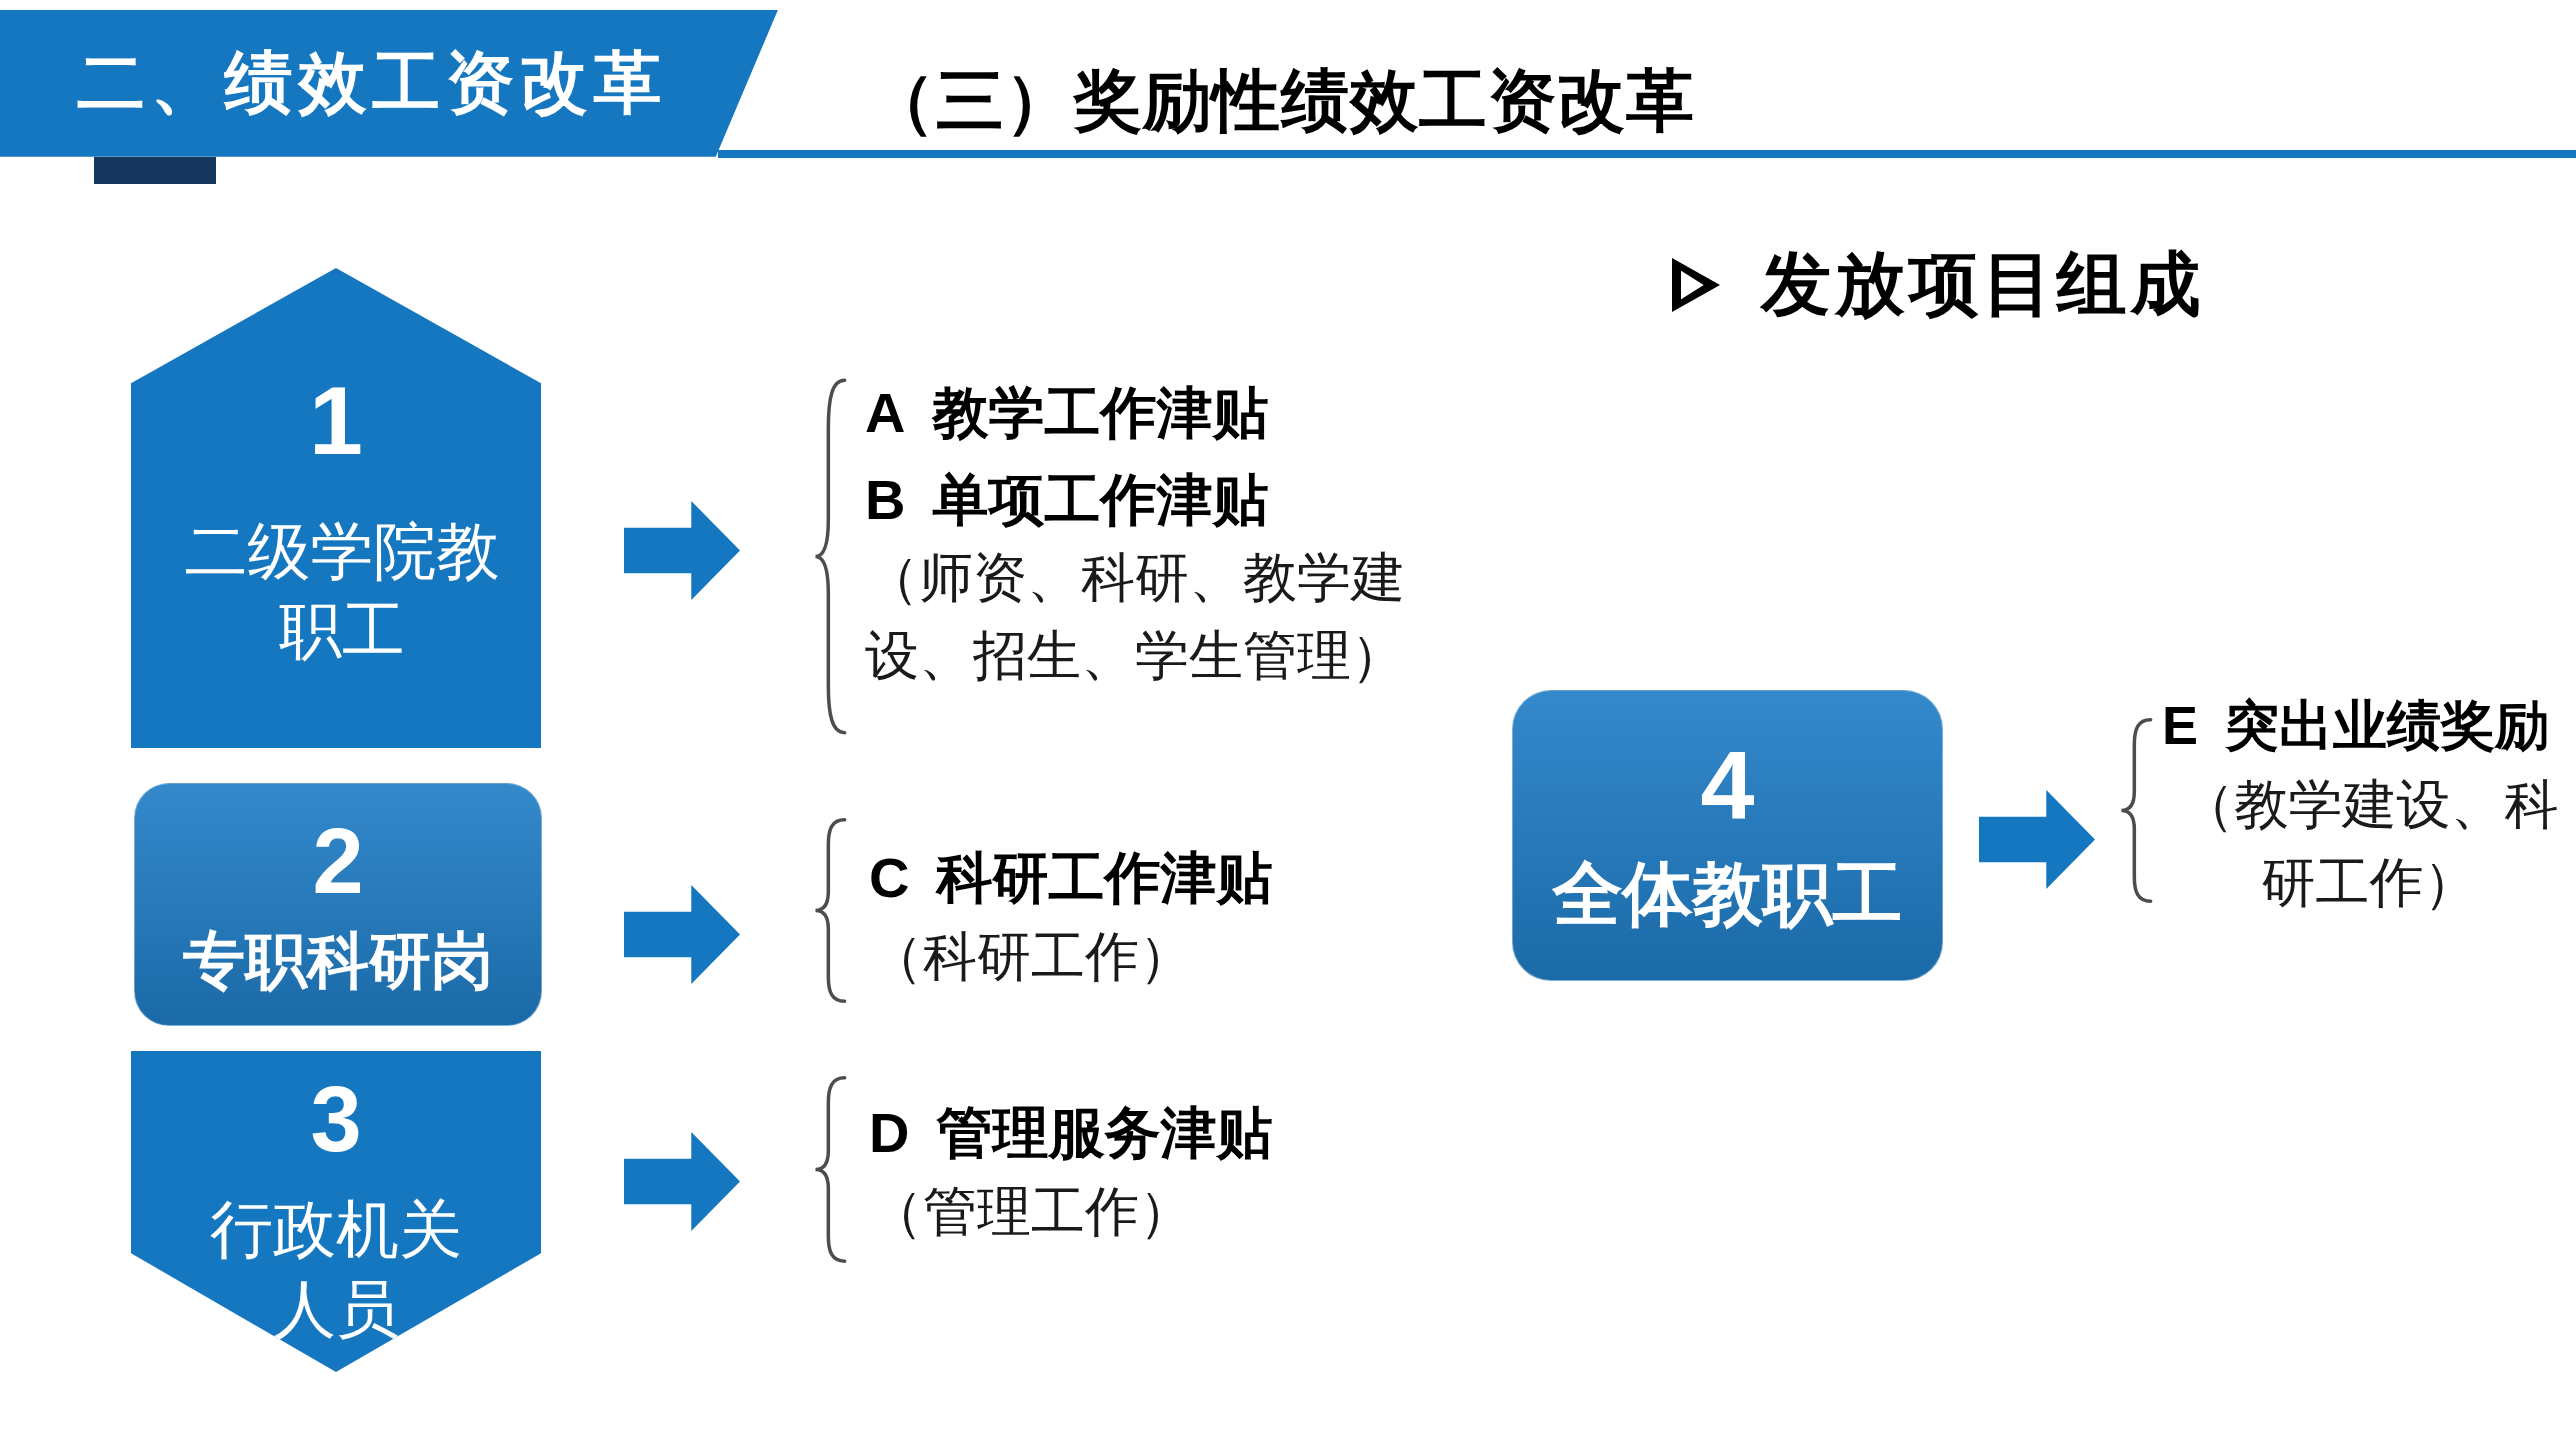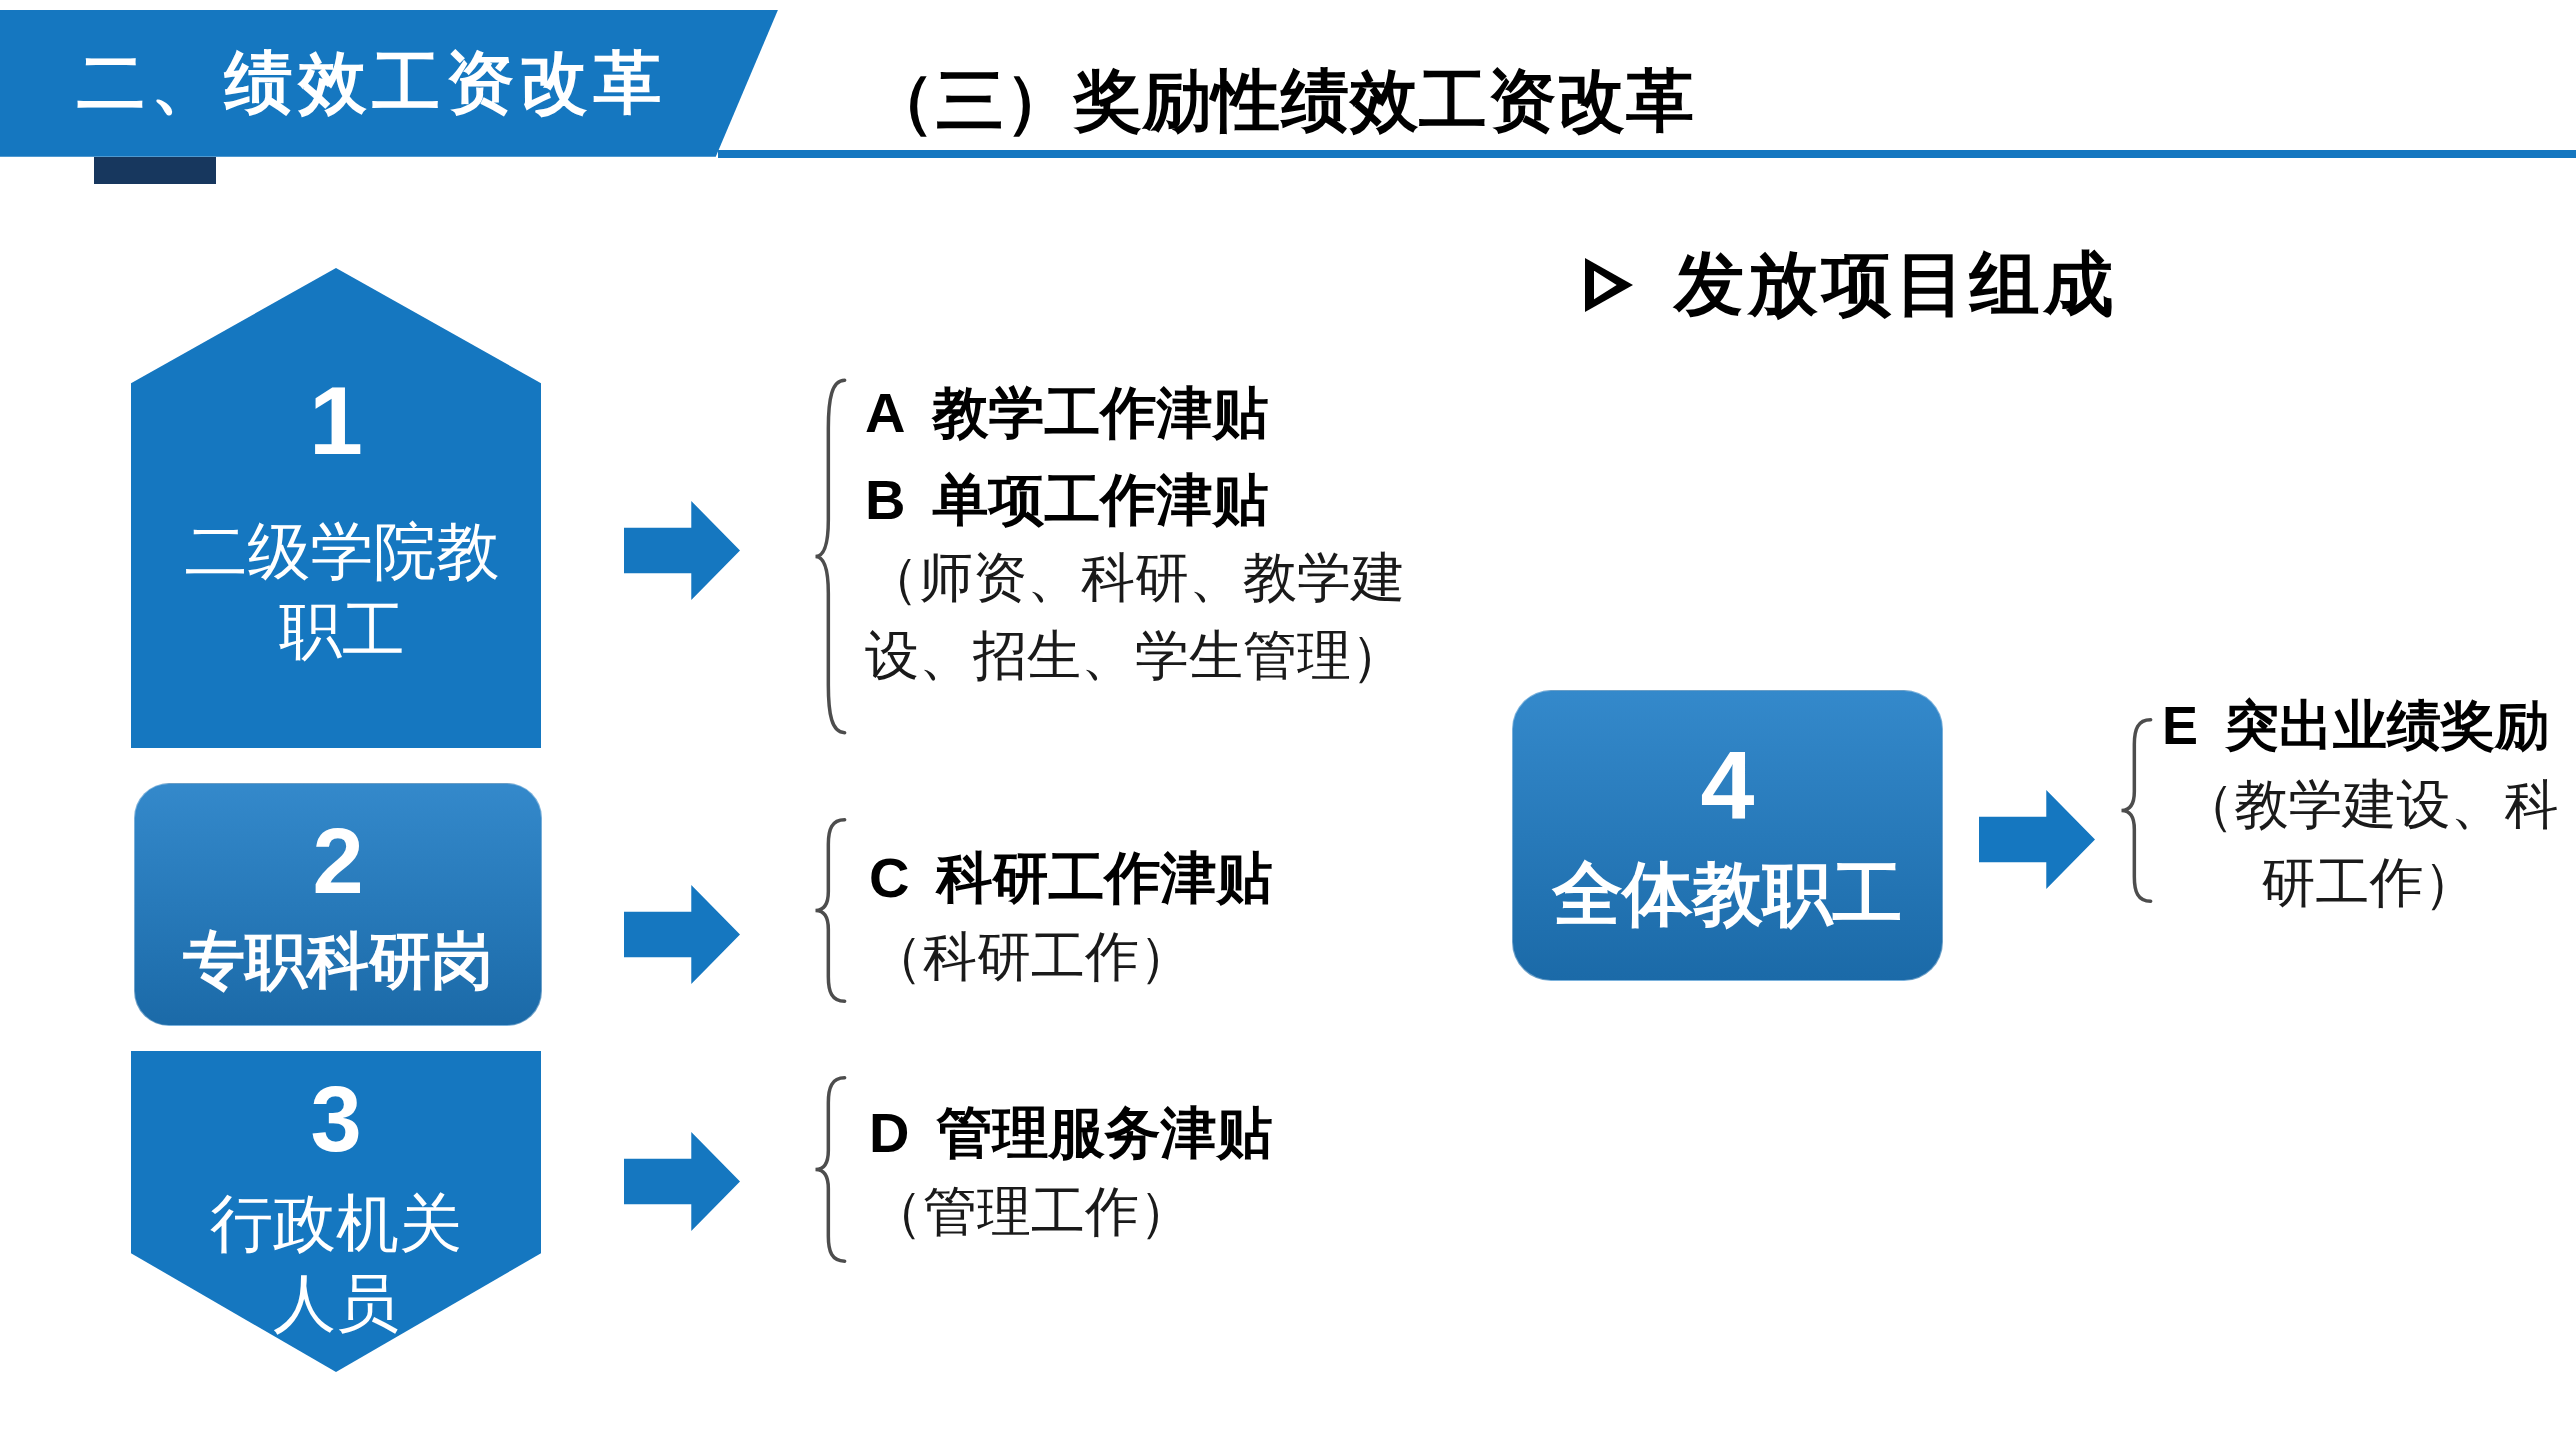--- a/index.html
+++ b/index.html
@@ -19,21 +19,21 @@
     left:0; top:9.7px; width:778px; height:147px;
     background:var(--primary,#1577c0);
     clip-path:polygon(0 0,100% 0,92% 100%,0 100%);
     color:#fff; font-size:68px; font-weight:bold; letter-spacing:5.8px;
     display:flex; align-items:center; padding-left:77px;
   }
   .banner-accent { left:94px; top:157px; width:122px; height:27px; background:var(--accent-dark,#17375e); }
   .page-title { left:867px; top:56px; font-size:68px; font-weight:bold; letter-spacing:1px; white-space:nowrap; }
   .title-rule { left:718px; top:150px; width:1858px; height:7.7px; background:var(--primary,#1577c0); }
 
-  .section-heading { left:1585px; top:238px; display:flex; align-items:center; gap:41px; }
+  .section-heading { left:1672px; top:238px; display:flex; align-items:center; gap:41px; }
   .section-heading .txt { font-size:70px; font-weight:bold; letter-spacing:3.9px; white-space:nowrap; }
   .bullet { position:relative; width:48px; height:54px; display:inline-block; flex:0 0 auto; }
   .bullet::before { content:""; position:absolute; inset:0; background:#000; clip-path:polygon(0 0,100% 50%,0 100%); }
   .bullet::after  { content:""; position:absolute; left:8.7px; top:12.6px; width:23px; height:29px; background:#fff; clip-path:polygon(0 0,100% 50%,0 100%); }
 
   
   .shape {
     background:var(--primary,#1577c0);
     color:#fff; display:flex; flex-direction:column; align-items:center; text-align:center;
   }
@@ -53,21 +53,21 @@
   }
   .s2 { left:134px; top:783px; width:408px; height:243px; border-radius:35px;
         justify-content:center; }
   .s2 .shape-num { font-size:92px; }
   .s2 .shape-label { font-size:62px; margin-top:7.7px; }
 
   .s3 { left:131px; top:1051px; width:410px; height:321px;
         clip-path:polygon(0 0,100% 0,100% 63%,50% 100%,0 63%);
         padding-top:15.5px; }
   .s3 .shape-num { font-size:92px; }
-  .s3 .shape-label { font-size:63px; margin-top:12px; }
+  .s3 .shape-label { font-size:63px; margin-top:19px;font-family:Liberation Serif, serif; }
 
   .s4 { left:1512px; top:690px; width:431px; height:291px; border-radius:39px;
         justify-content:center; }
   .s4 .shape-num { font-size:97px; line-height:1.1; }
   .s4 .shape-label { font-size:70px; margin-top:9.7px; }
 
   
   .arrow {
     background:var(--primary,#1577c0);
     clip-path:polygon(0 27%,58% 27%,58% 0,100% 50%,58% 100%,58% 73%,0 73%);

